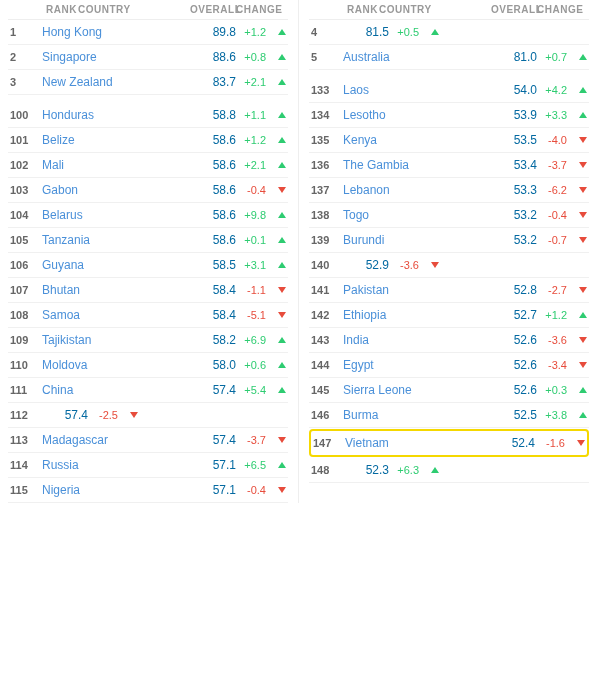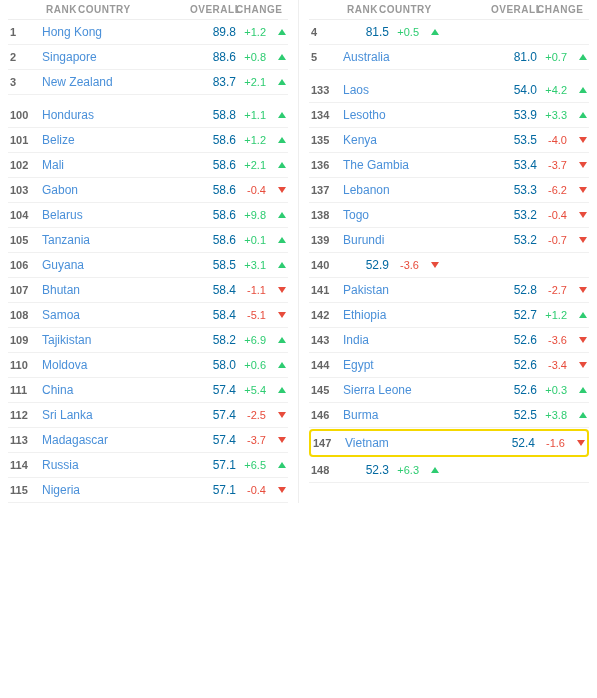--- a/index.html
+++ b/index.html
@@ -243,21 +243,20 @@
           <span class="rank">111</span>
           <span class="country">China</span>
           <span class="overall">57.4</span>
           <span class="change up">
             <span>+5.4</span>
             <span class="arrow-up"></span>
           </span>
         </div>
         <div class="data-row">
           <span class="rank">112</span>
-          <span class="country">Sri Lanka</span>
           <span class="overall">57.4</span>
           <span class="change down">
             <span>-2.5</span>
             <span class="arrow-down"></span>
           </span>
         </div>
         <div class="data-row">
           <span class="rank">113</span>
           <span class="country">Madagascar</span>
           <span class="overall">57.4</span>

